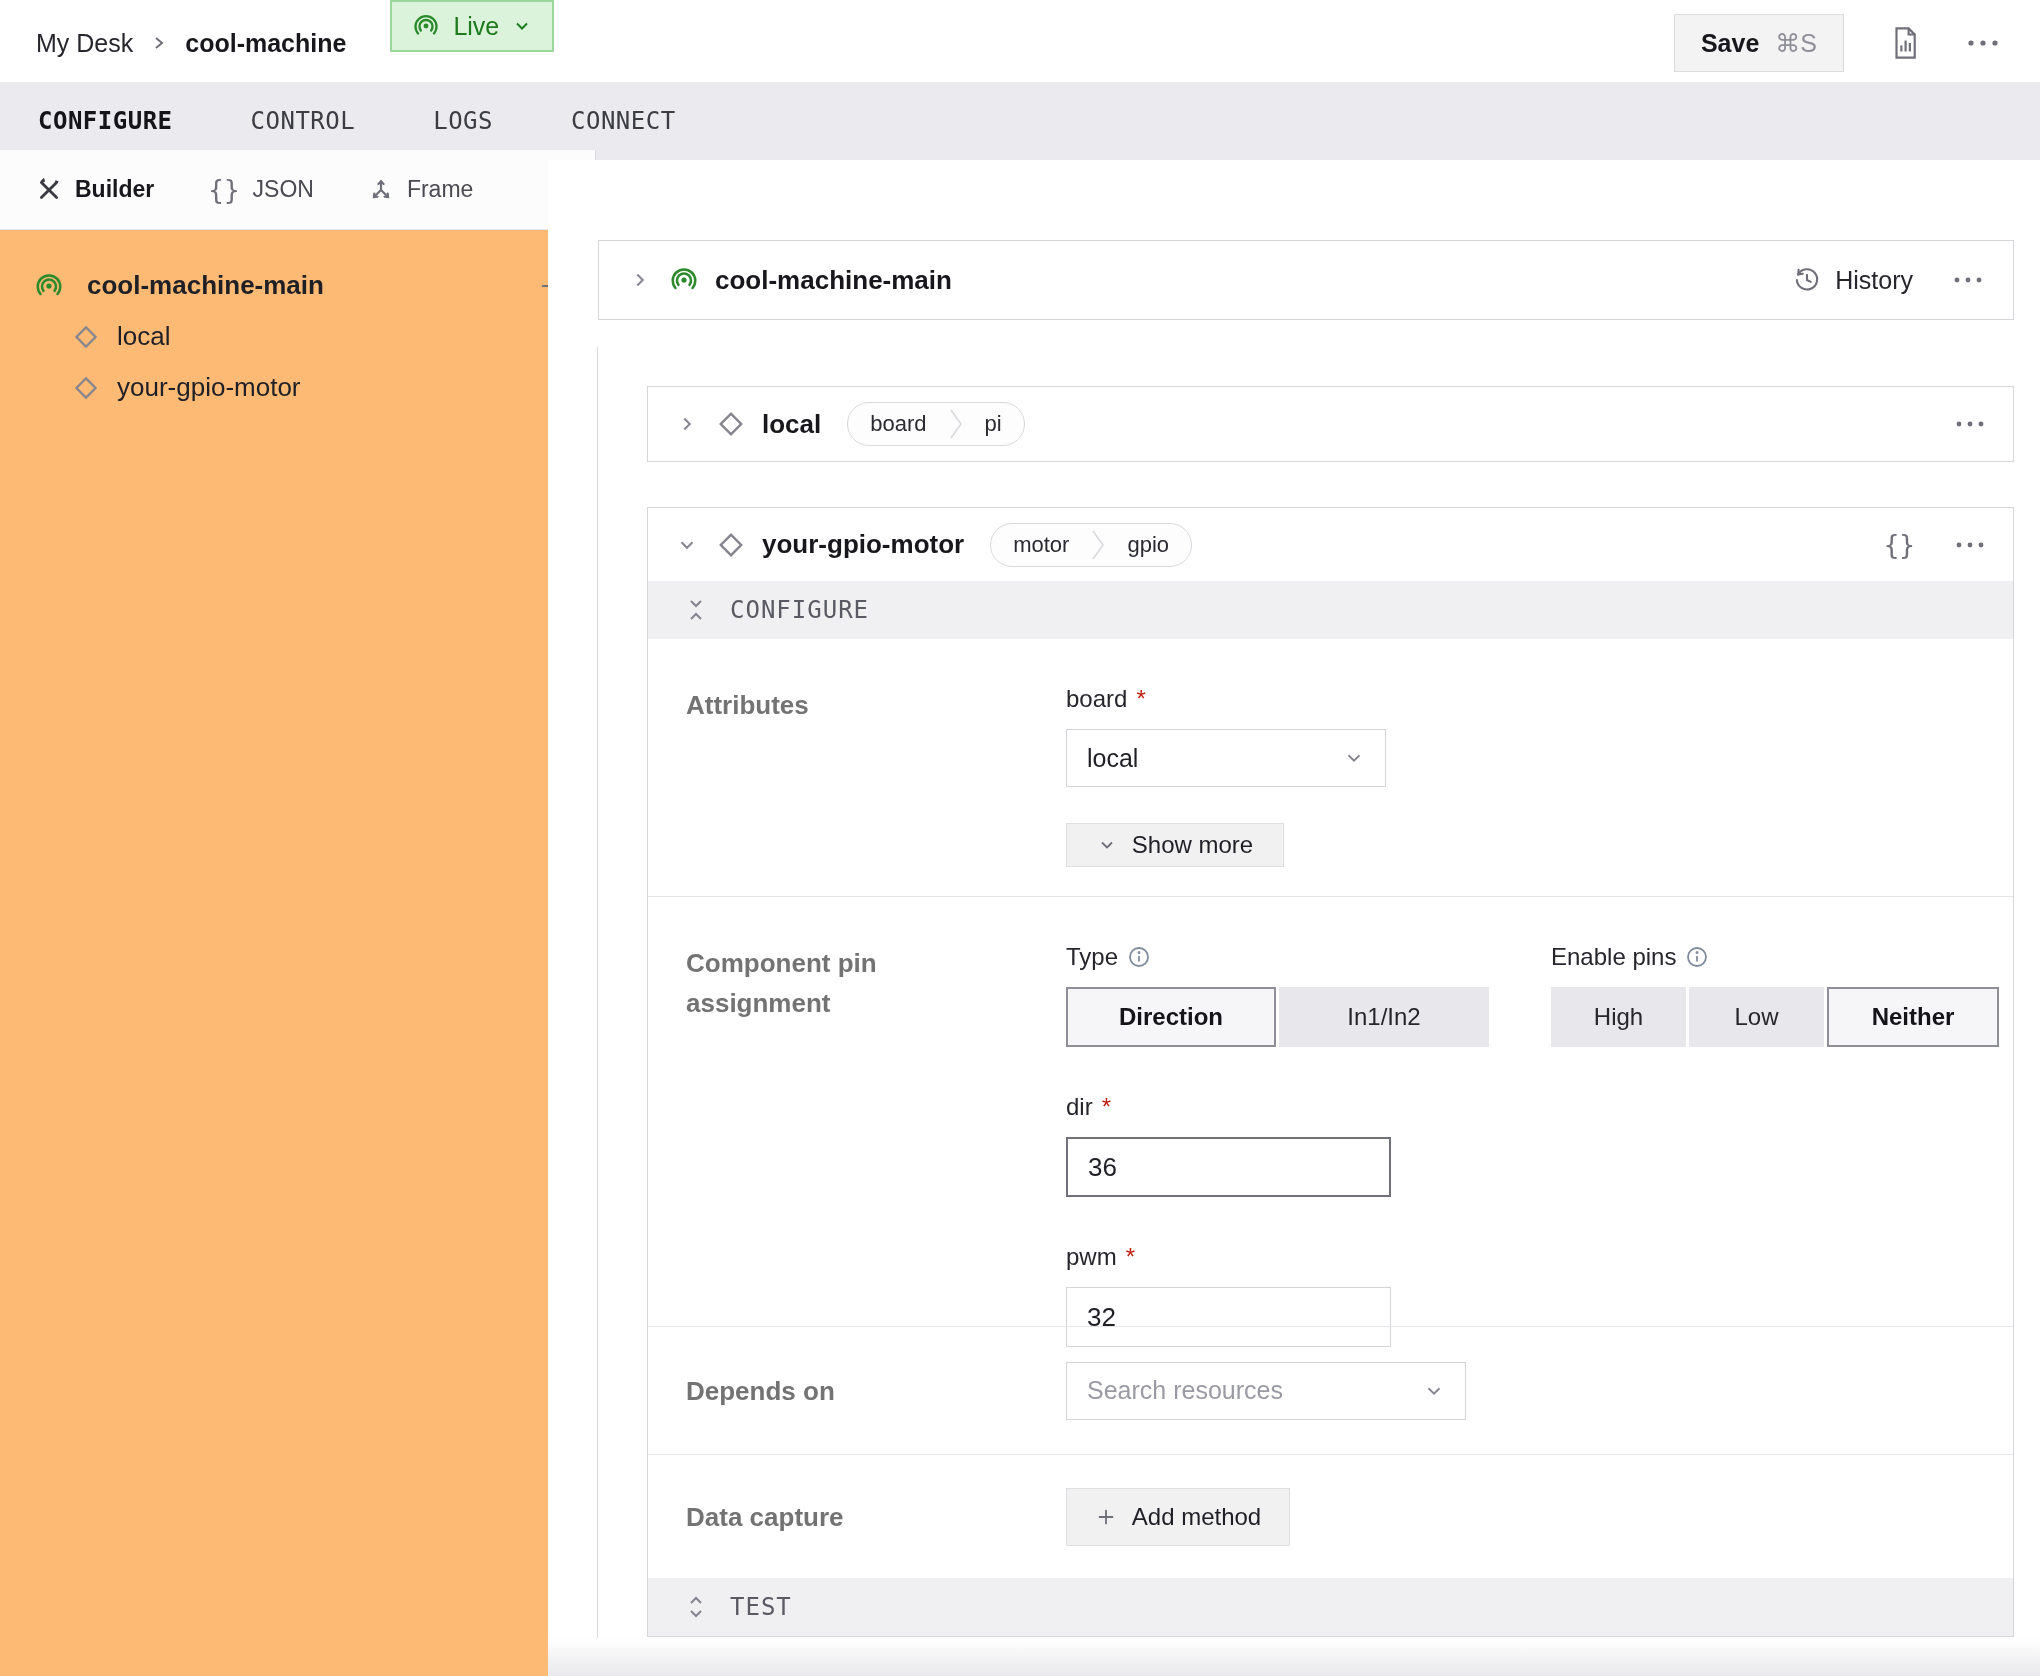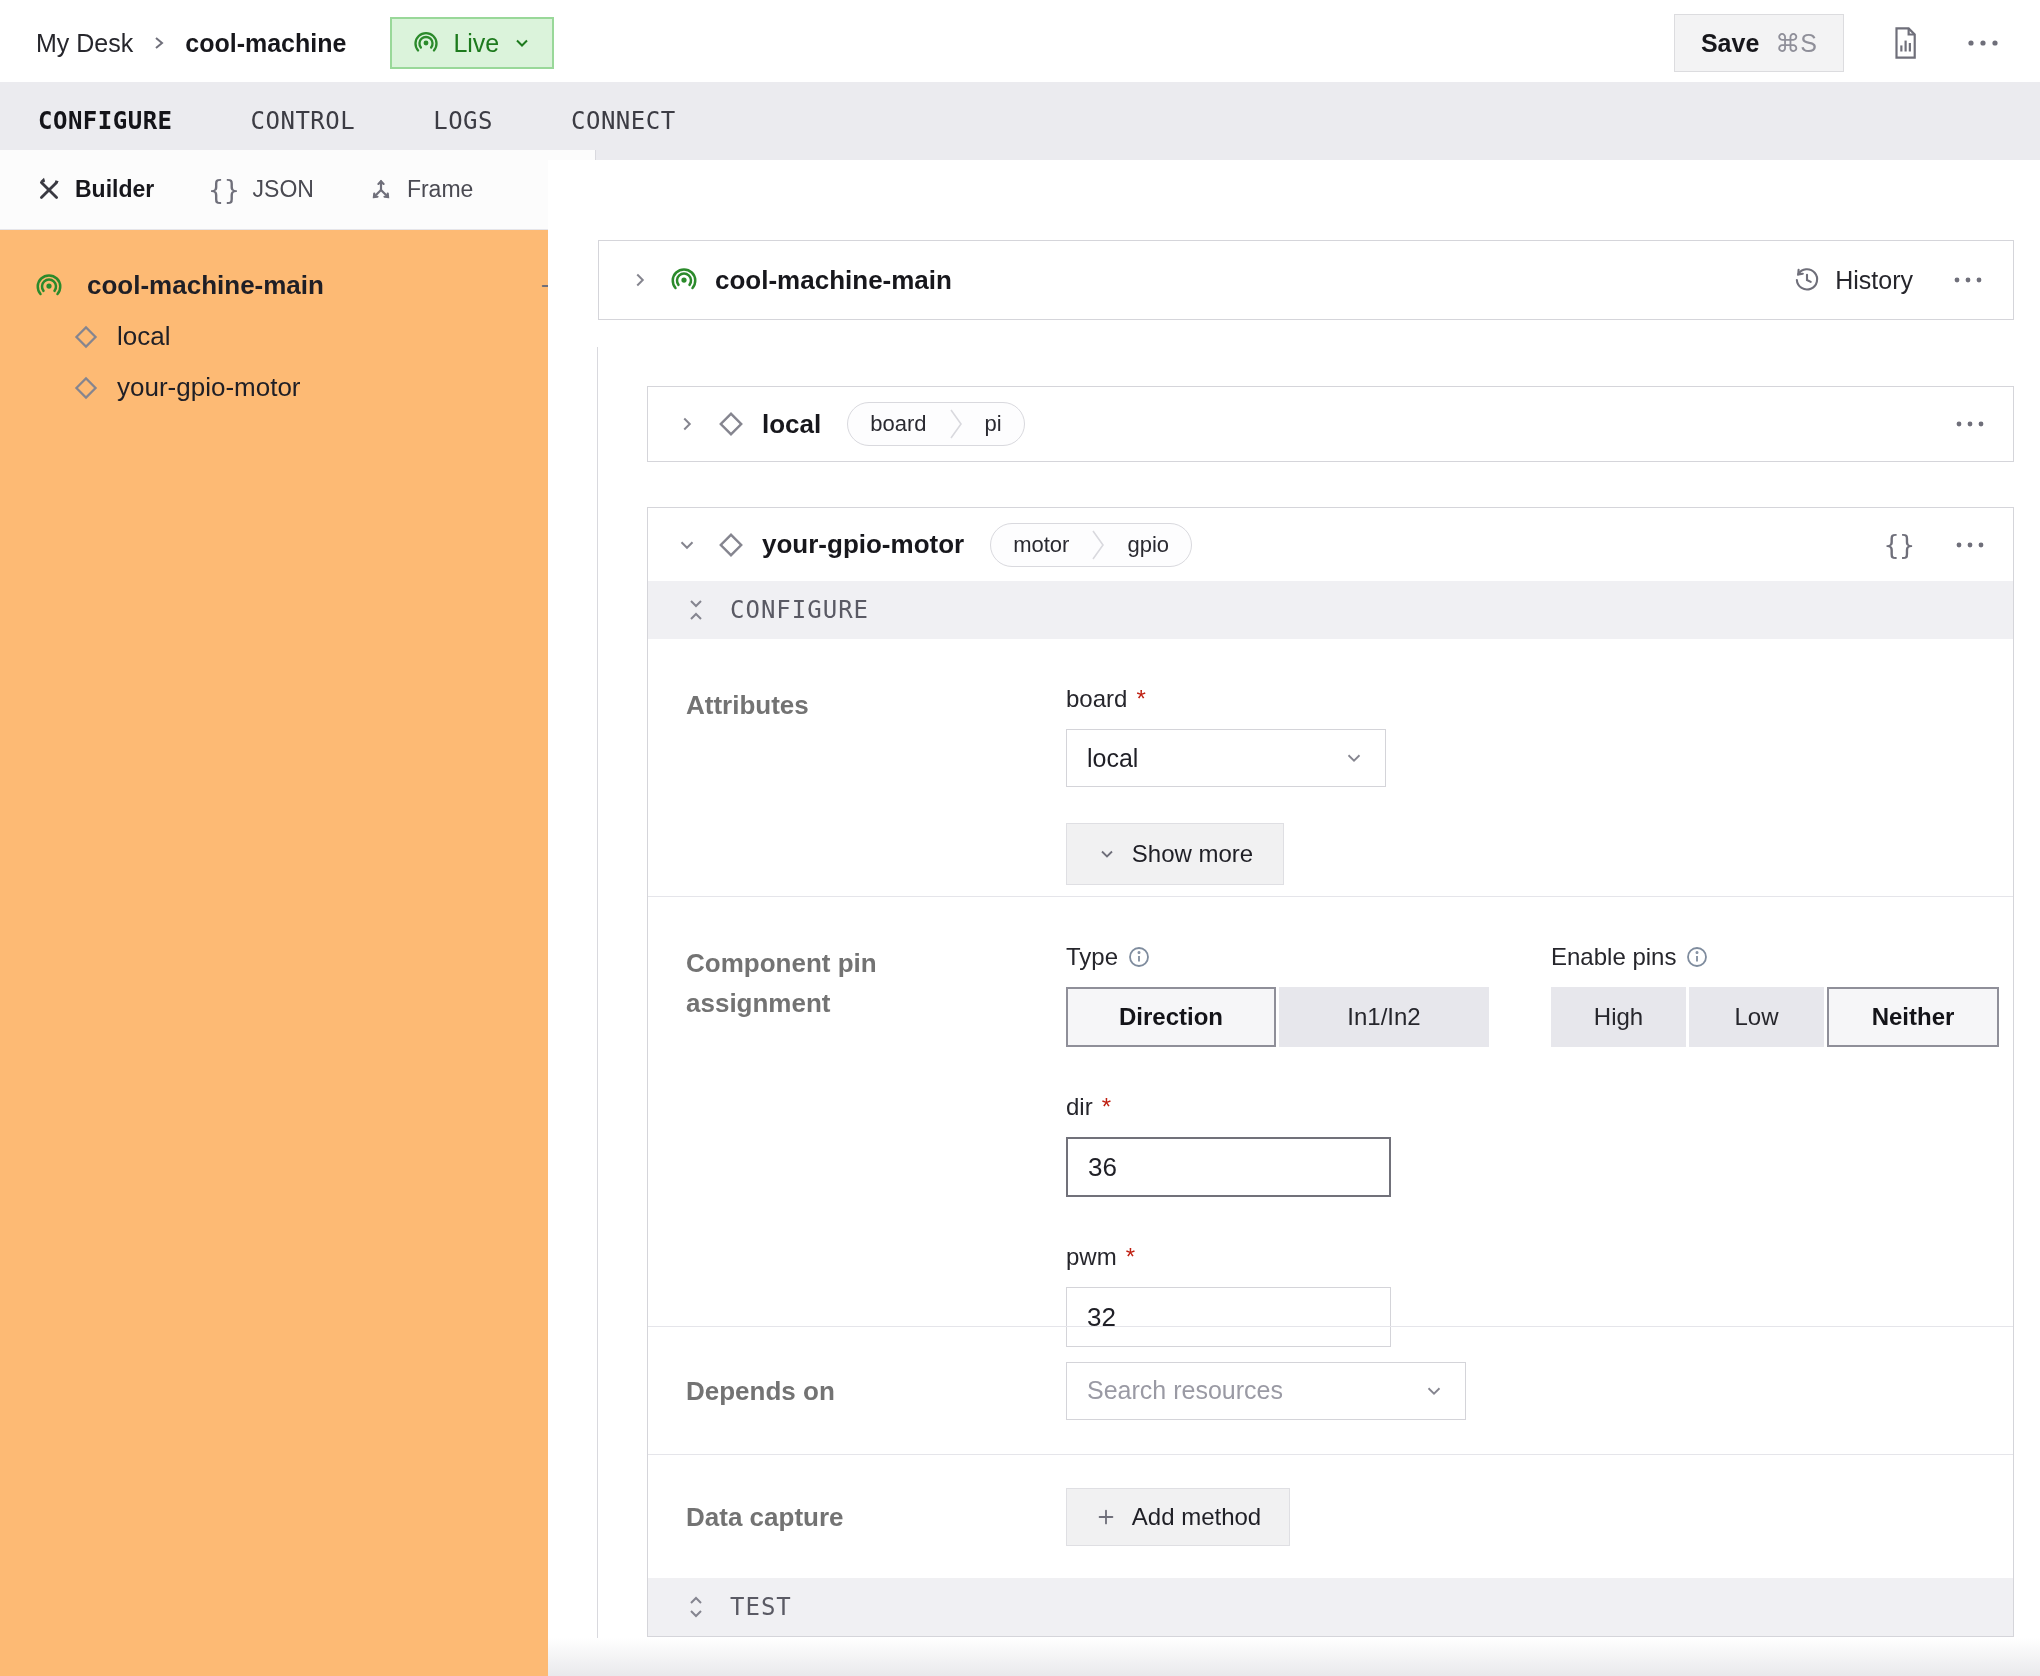--- a/index.html
+++ b/index.html
@@ -5,21 +5,21 @@
   * { margin:0; padding:0; box-sizing:border-box; }
   html,body { width:2040px; height:1676px; }
   body {
     position:relative; background:#ffffff; overflow:hidden;
     font-family:"Liberation Sans", sans-serif; color:#1f1f26;
   }
   svg { display:block; }
 
   
   .top-bar { position:absolute; top:0; left:0; right:0; height:86px;
-    display:flex; align-items:center; padding:0 40px 0 36px; background:#fff; }
+    display:flex; padding:0 40px 0 36px; background:#fff; }
   .breadcrumb { display:flex; align-items:center; gap:18px; font-size:25px; }
   .crumb-root { color:#26262c; }
   .crumb-current { font-weight:700; color:#17171c; }
   .live-badge { margin-left:44px; display:flex; align-items:center; gap:13px;
     background:#dbf3db; border:2px solid #99d899; border-radius:0;
     height:52px; padding:0 20px; color:#1d7a1d; font-size:25px; font-weight:500; cursor:pointer; }
   .header-right { margin-left:auto; display:flex; align-items:center; gap:46px; }
   .save-btn { display:flex; gap:16px; align-items:center; background:#f3f3f4;
     border:1px solid #dcdcdf; height:58px; padding:0 26px; font-size:25px; cursor:pointer; }
   .save-label { font-weight:600; color:#17171c; }
@@ -79,21 +79,21 @@
   .row-label.wrap { max-width:210px; }
   .field-label { font-size:24px; color:#26262c; margin-bottom:16px; display:flex; gap:9px; align-items:center; }
   .star { color:#bf2012; }
   .select { height:58px; border:1px solid #d4d4d9; background:#fff; display:flex;
     align-items:center; justify-content:space-between; padding:0 20px; font-size:25px; cursor:pointer; }
   .select.board { width:320px; }
   .select.depends { width:400px; }
   .placeholder { color:#9a9aa4; }
   .gray-btn { background:#f1f1f2; border:1px solid #dfdfe3; display:flex; align-items:center;
     justify-content:center; gap:15px; font-size:24px; color:#1f1f26; cursor:pointer; }
-  .show-more { margin-top:36px; width:218px; height:62px; }
+  .show-more { margin-top:36px; width:218px; height:44px; }
   .add-method { width:224px; height:58px; }
 
   .pin-fields { display:flex; gap:62px; align-items:flex-start; }
   .seg-group { display:flex; gap:3px; margin-top:2px; }
   .seg { height:60px; display:flex; align-items:center; justify-content:center;
     background:#e7e7ec; font-size:24px; color:#26262c; cursor:pointer; }
   .seg.selected { background:#f6f6f8; border:2px solid #8f8f99; font-weight:700; color:#141419;text-align:center; }
   .seg.w210 { width:210px; } .seg.w135 { width:135px; } .seg.w144 { width:172px; }
   .field-label.spaced { margin-top:46px;text-align:center; }
   .text-field { width:325px; height:60px; border:1px solid #d4d4d9; font-size:26px;

